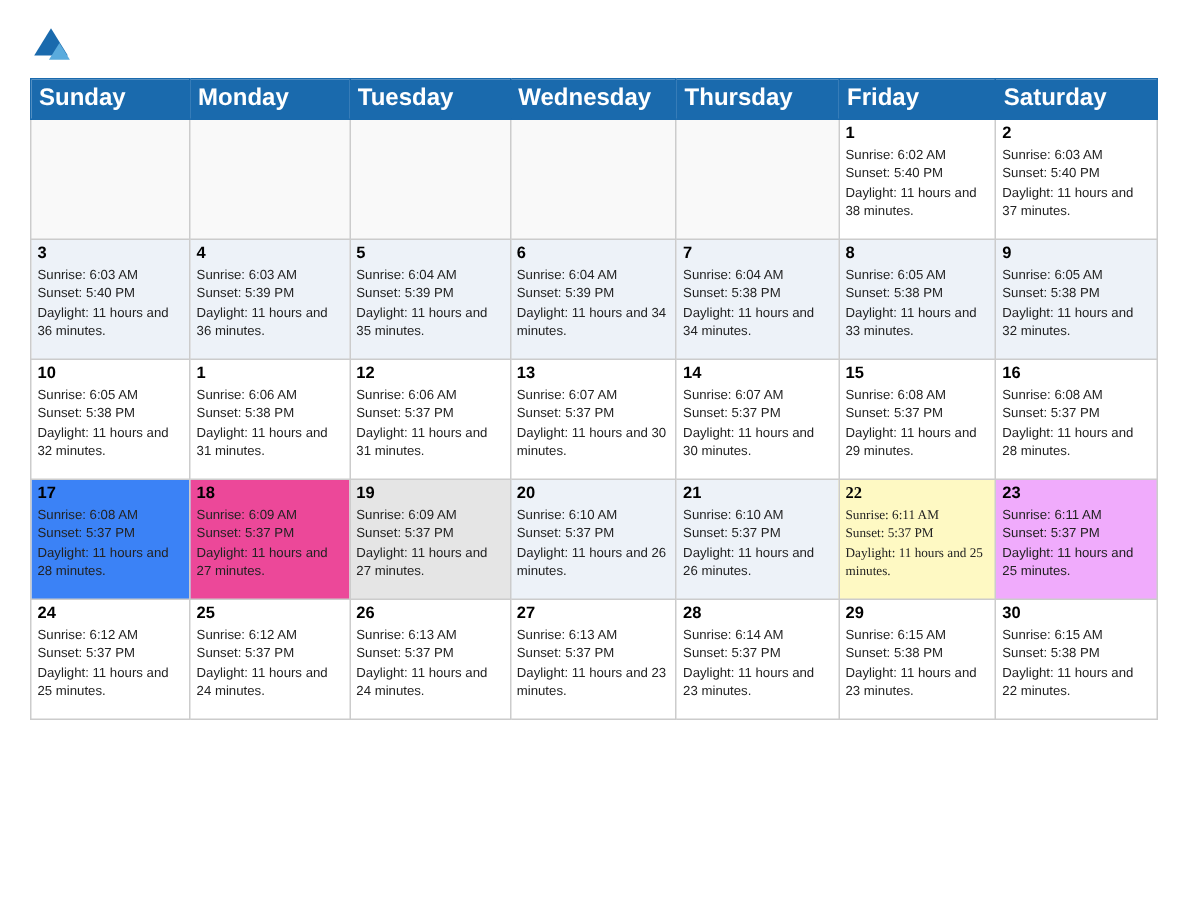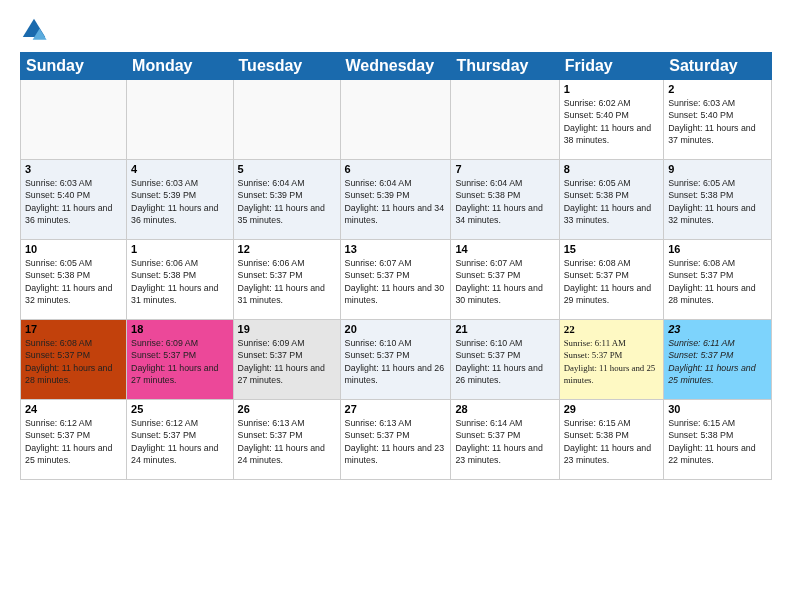--- a/index.html
+++ b/index.html
@@ -224,21 +224,21 @@
 Daylight: 11 hours and 29 minutes.</div>
           </td>
           <td>
             <span class="day-num">16</span>
             <div class="day-info" style="white-space: pre-line;">Sunrise: 6:08 AM
 Sunset: 5:37 PM
 Daylight: 11 hours and 28 minutes.</div>
           </td>
         </tr>
         <tr>
-          <td style="background: #c2410c; margin-top: 32px;">
+          <td style="background: #3b82f6; margin-top: 32px;">
             <span class="day-num">17</span>
             <div class="day-info" style="white-space: pre-line;">Sunrise: 6:08 AM
 Sunset: 5:37 PM
 Daylight: 11 hours and 28 minutes.</div>
           </td>
           <td style="background: #ec4899;">
             <span class="day-num">18</span>
             <div class="day-info" style="white-space: pre-line;">Sunrise: 6:09 AM
 Sunset: 5:37 PM
 Daylight: 11 hours and 27 minutes.</div>
@@ -260,21 +260,21 @@
             <div class="day-info" style="white-space: pre-line;">Sunrise: 6:10 AM
 Sunset: 5:37 PM
 Daylight: 11 hours and 26 minutes.</div>
           </td>
           <td style="background: #fef9c3; font-family: Liberation Serif, serif;">
             <span class="day-num">22</span>
             <div class="day-info" style="white-space: pre-line;">Sunrise: 6:11 AM
 Sunset: 5:37 PM
 Daylight: 11 hours and 25 minutes.</div>
           </td>
-          <td style="background: #7dd3fc; font-style: italic;">
+          <td style="background: #f0abfc;">
             <span class="day-num">23</span>
             <div class="day-info" style="white-space: pre-line;">Sunrise: 6:11 AM
 Sunset: 5:37 PM
 Daylight: 11 hours and 25 minutes.</div>
           </td>
         </tr>
         <tr>
           <td>
             <span class="day-num">24</span>
             <div class="day-info" style="white-space: pre-line;">Sunrise: 6:12 AM

